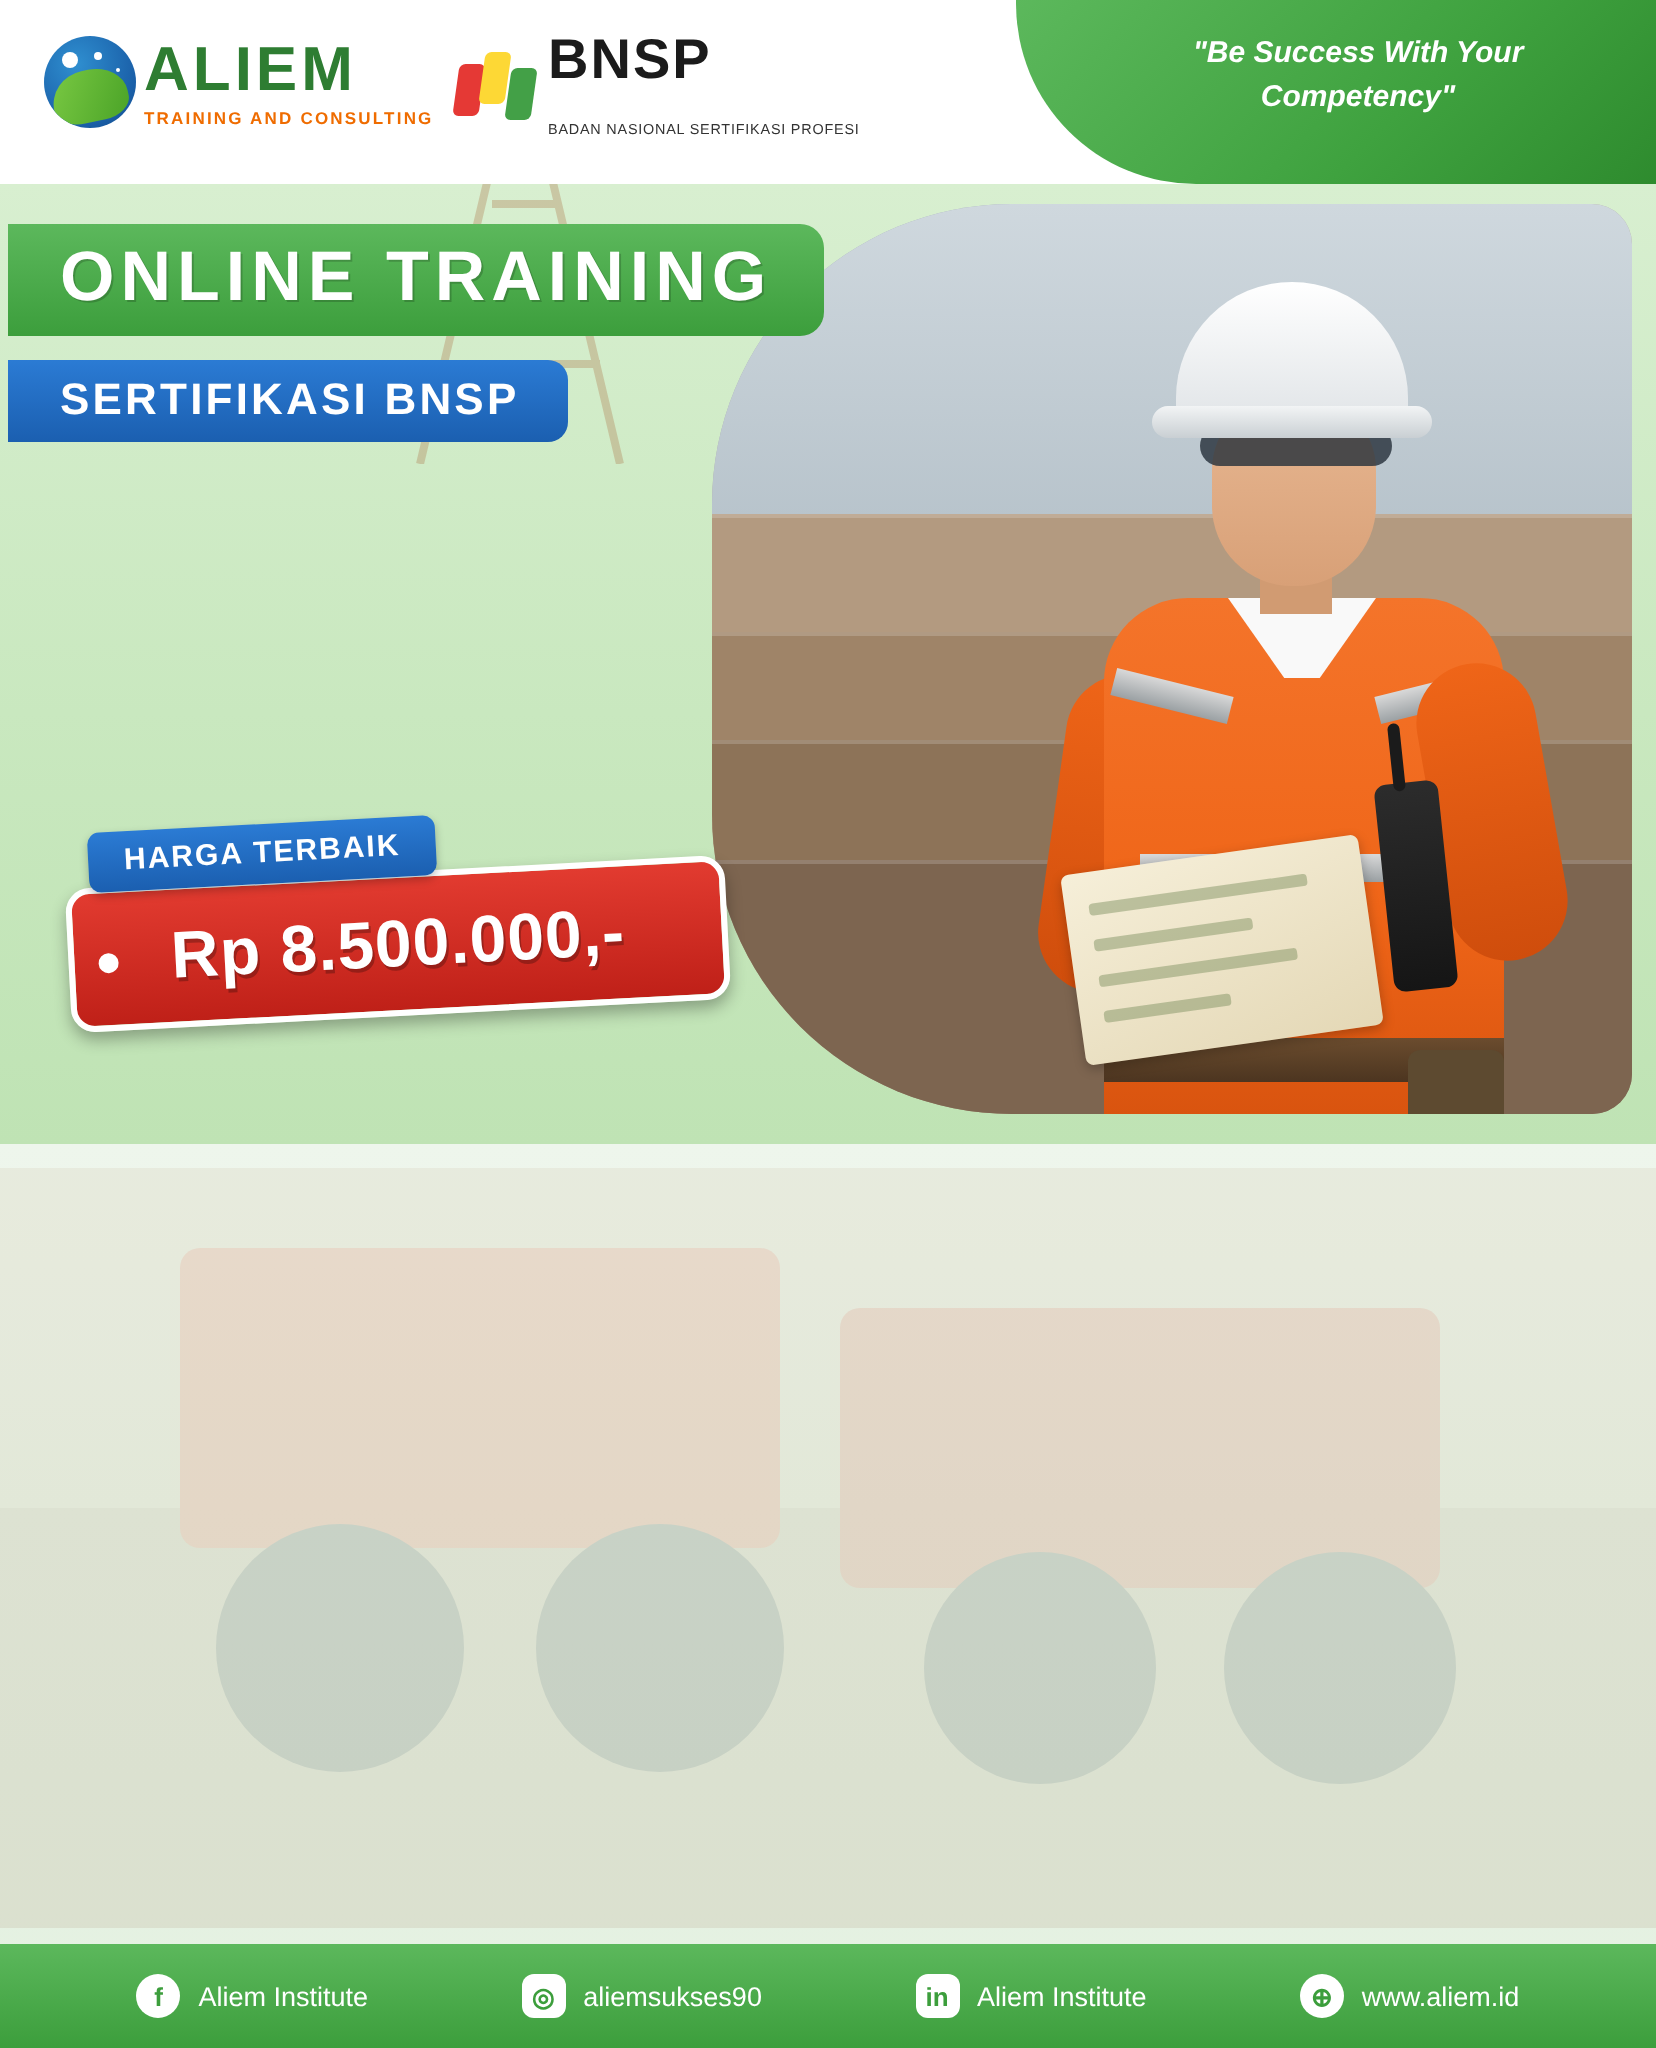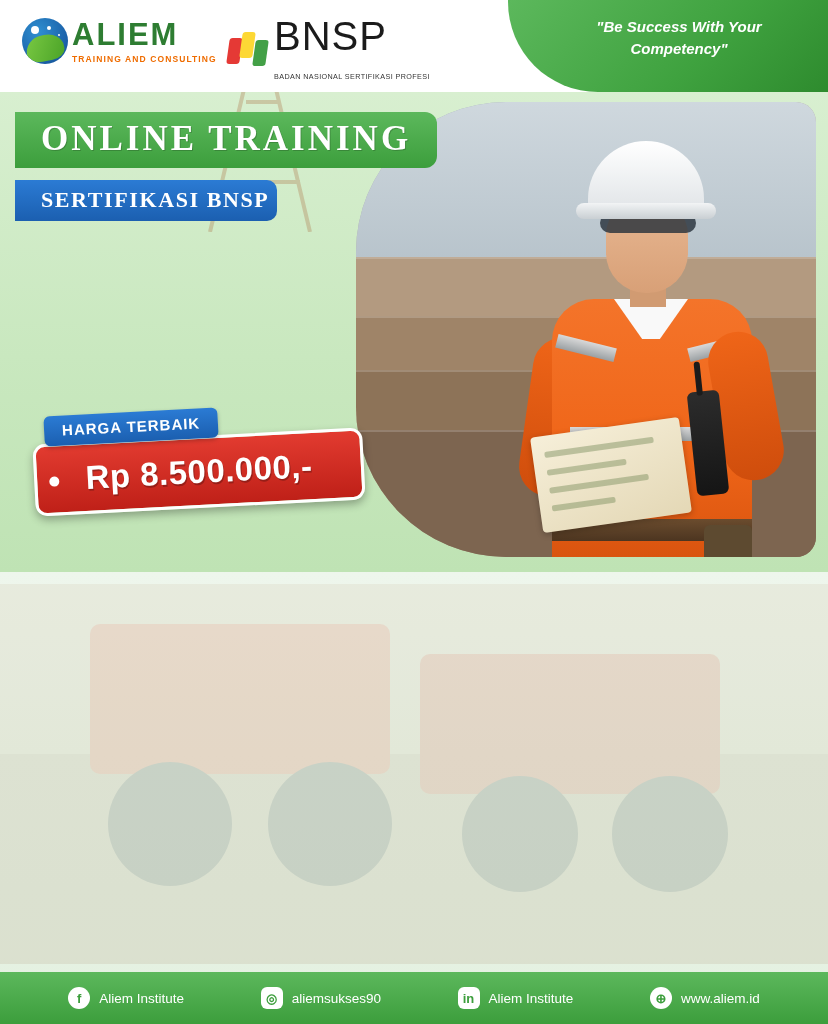--- a/index.html
+++ b/index.html
@@ -55,21 +55,21 @@
   }
   .logo-bnsp { position: absolute; top: 16px; left: 228px; display:flex; align-items:center; gap:6px; }
   .bnsp-mark { width: 40px; height: 42px; position: relative; }
   .bnsp-mark .b1, .bnsp-mark .b2, .bnsp-mark .b3 {
     position:absolute; width: 13px; height: 26px; border-radius: 3px;
   }
   .bnsp-mark .b1 { left: 0; top: 10px; background: #e53935; transform: skewX(-8deg); }
   .bnsp-mark .b2 { left: 13px; top: 4px; background: #fdd835; transform: skewX(-8deg); }
   .bnsp-mark .b3 { left: 26px; top: 12px; background: #43a047; transform: skewX(-8deg); }
   .bnsp-text { display:flex; flex-direction:column; }
-  .bnsp-title { font-size: 40px; font-weight: normal; color: #1b1b1b; letter-spacing: 1px; line-height:1; }
+  .bnsp-title { font-size: 28px; font-weight: bold; color: #1b1b1b; letter-spacing: 1px; line-height:1; }
   .bnsp-sub { font-size: 7.2px; color: #333; letter-spacing: .4px; margin-top: 16px; }
 
   
   .hero {
     position: absolute; top: 92px; left: 0; width: 828px; height: 480px;
     background: linear-gradient(180deg,#d8efd0 0%, #c9e8bf 55%, #bfe3b4 100%);
     overflow: hidden;
   }
   .hero-crane {
     position:absolute; top:-90px; left:150px; width: 300px; height: 230px; opacity:.35;
@@ -154,31 +154,31 @@
   }
   .belt {
     position:absolute; left: 56px; top: 392px; width: 200px; height: 22px;
     background: linear-gradient(180deg,#6b4c2e,#4c3520);
   }
   .pouch {
     position:absolute; left: 208px; top: 398px; width: 48px; height: 46px;
     background:#5d4a30; border-radius: 6px;
   }
 
-  .hero-title-block { position:absolute; left: 15px; top: 20px; font-family: Liberation Serif, serif; }
+  .hero-title-block { position:absolute; left: 4px; top: 20px; }
   .ribbon-online {
     display:inline-block; background: linear-gradient(180deg,#5cb85c,#3c9e3c);
     color: #ffffff; font-size: 35px; font-weight: bold; letter-spacing: 3px;
     padding: 7px 26px 9px 26px; border-radius: 0 12px 12px 0;
     text-shadow: 1px 1px 0 rgba(0,0,0,.18);
   }
   .ribbon-sertifikasi {
     display:inline-block; margin-top: 12px; background: linear-gradient(180deg,#2b7bd4,#1b5fb0);
     color:#ffffff; font-size: 22px; font-weight: bold; letter-spacing: 1.6px;
-    padding: 7px 8px 8px 26px; border-radius: 0 10px 10px 0;
+    padding: 7px 24px 8px 26px; border-radius: 0 10px 10px 0;
   }
   .course-title {
     margin: 26px 0 0 30px; color: #1f8a2b; font-size: 46px; font-weight: bold;
     line-height: 1.02; letter-spacing: .5px;
     text-shadow: 2px 2px 0 #ffffff, -1px -1px 0 #ffffff, 2px 0 0 #ffffff, 0 2px 0 #ffffff;
   }
   .course-title .pou { color:#15181a; }
 
   .price-wrap { position:absolute; left: 34px; top: 320px; width: 340px; height: 110px; }
   .harga-tag {

